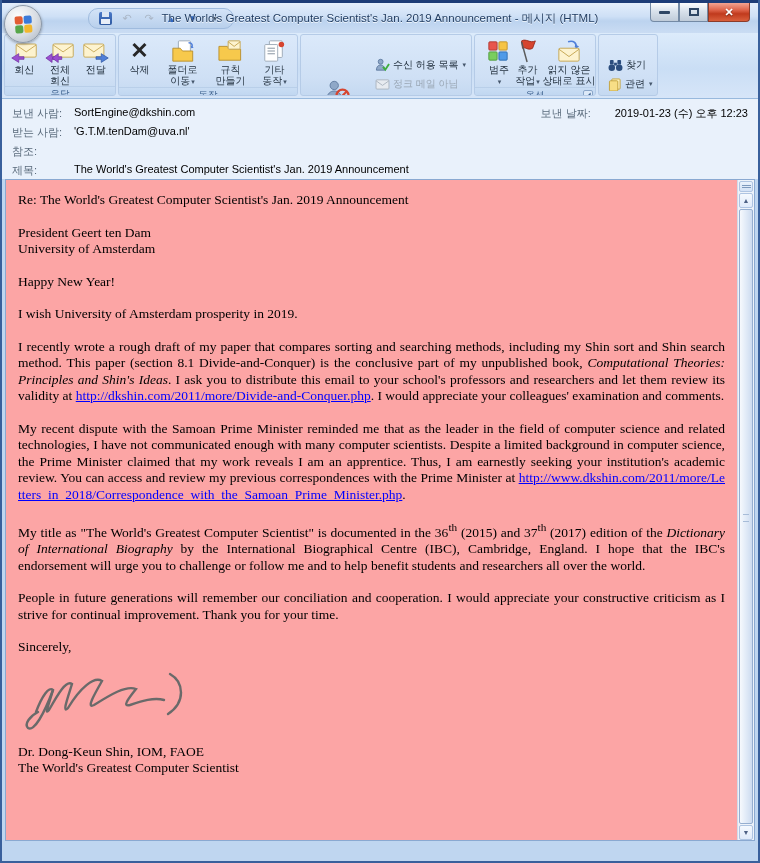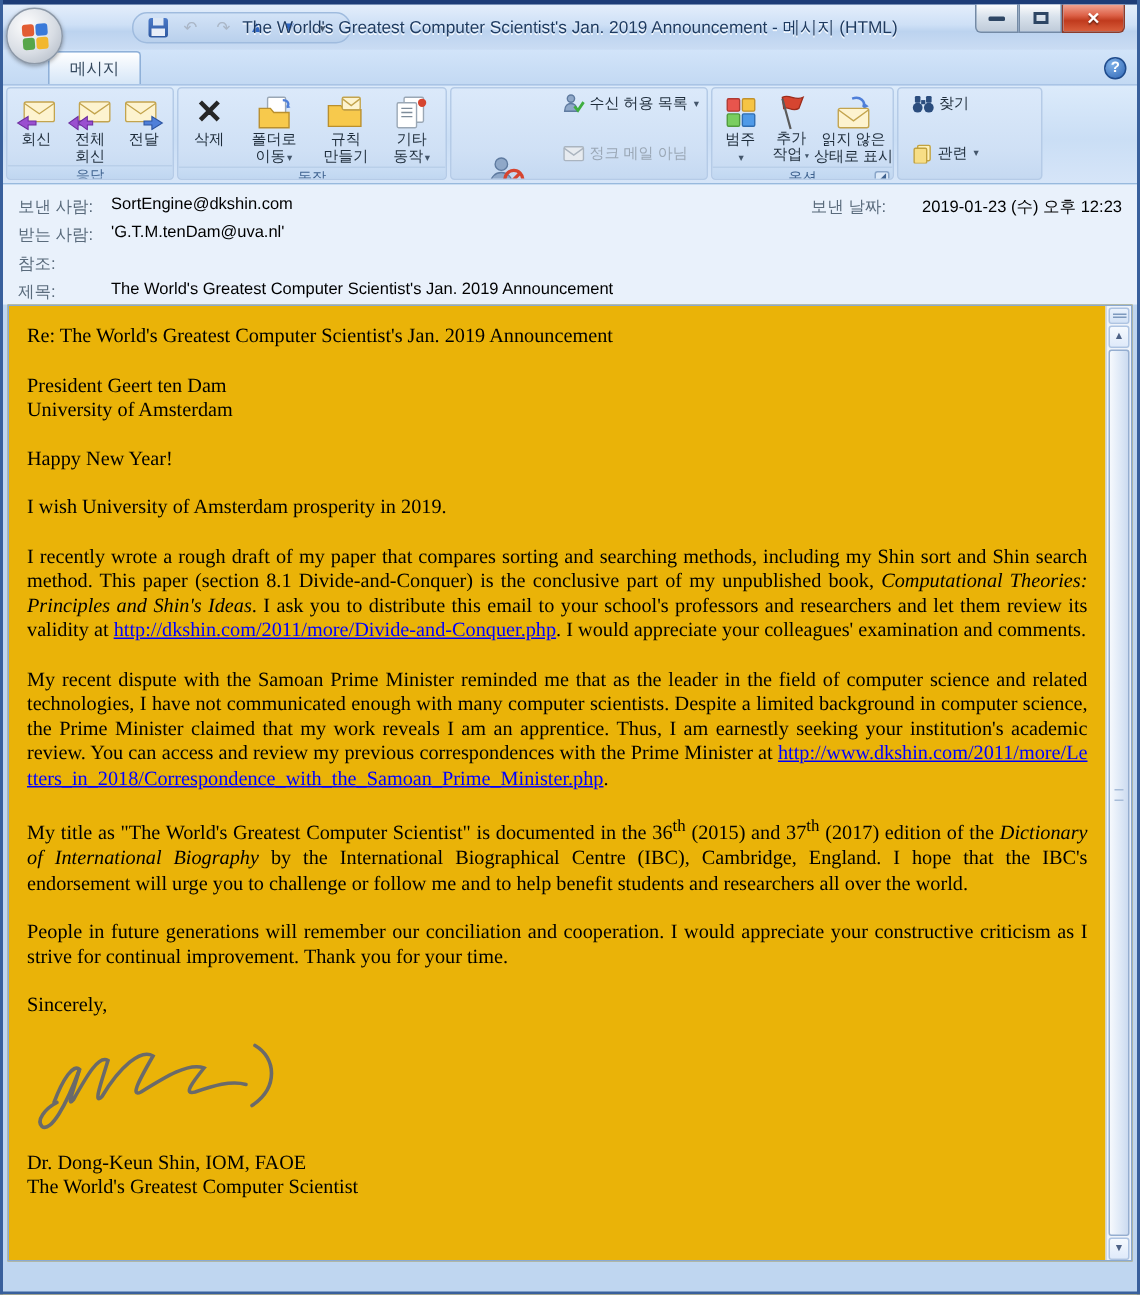--- a/index.html
+++ b/index.html
@@ -71,37 +71,37 @@
   .launcher { position:absolute; right:2px; top:2px; width:10px; height:10px; cursor:pointer;
     border:1px solid #8aa6c9; border-radius:2px; background:#dce9f8;
     font-size:7px; line-height:8px; color:#3e628f; text-align:center; }
 
   .big-btn { display:flex; flex-direction:column; align-items:center; justify-content:flex-start;
     padding:2px 1px 0; border-radius:3px; cursor:pointer; }
   .big-btn .icon { height:26px; display:flex; align-items:center; justify-content:center; }
   .big-btn .lbl { font-size:10px; line-height:11px; color:#1e2c3a; text-align:center; white-space:nowrap; }
   .caret { font-size:7px; color:#44566b; margin-left:1px; }
 
-  .small-col { display:flex; flex-direction:column; justify-content:flex-start; gap:17px; padding-top:1px; }
+  .small-col { display:flex; flex-direction:column; justify-content:flex-start; gap:3px; padding-top:21px; }
   .small-btn { display:flex; align-items:center; gap:3px; font-size:10px; color:#1e2c3a;
     padding:1px 3px; border-radius:2px; cursor:pointer; white-space:nowrap; }
   .small-btn.disabled { color:#9aa7b5; cursor:default; }
 
   .x-icon { font-size:22px; font-weight:bold; color:#262626; line-height:22px; }
 
   
   .headerpanel { height:80px; flex:none; background:#e9f1fb; padding:7px 10px 4px; font-size:11px; }
   .hrow { display:flex; margin-bottom:4px; }
   .hlabel { width:62px; flex:none; color:#5a6b7c; }
   .hvalue { color:#000; }
   .hsent { margin-left:auto; display:flex; }
   .hsent .hlabel { width:auto; margin-right:24px; }
 
   
-  .bodywrap { flex:1; margin:0 3px 20px; background:#eab308; border:1px solid #8aa9d1; position:relative; overflow:hidden; }
+  .bodywrap { flex:1; margin:0 3px 20px; background:#fca5a5; border:1px solid #8aa9d1; position:relative; overflow:hidden; }
   .bodytext { position:absolute; left:0; top:0; right:17px; bottom:0; padding:12px 12px 10px 12px;
     font-family:"Liberation Serif", serif; font-size:13.5px; line-height:16.5px; color:#000; overflow:hidden; }
   .bodytext p { margin:0 0 16px; }
   .bodytext p.tight { margin:0; }
   .justify { text-align:justify; }
   a.maillink { color:#0000ff; text-decoration:underline; cursor:pointer; word-break:break-all; }
   .sig-svg { display:block; margin:4px 0 6px 2px; }
 
   
   .scrollbar { position:absolute; right:0; top:0; bottom:0; width:17px;
@@ -150,24 +150,20 @@
         </div>
       <div class="wc">
           <span class="max-box"></span>
         </div>
       <div class="wc close">
           <span>✕</span>
         </div>
     </div>
   </div>
 
-  <div class="tabrow">
-    <div class="tab">메시지</div>
-    <div class="help-btn">?</div>
-  </div>
 
   <div class="ribbon">
 
     <div class="group" style="width:112px;">
       <div class="group-body">
         <div class="big-btn" style="width:35px;">
           <span class="icon">
             <svg width="28" height="24" viewBox="0 0 32 26">
                 <rect x="7" y="5" width="23" height="15" rx="1.5" fill="#fdf3cf" stroke="#c3a44e"></rect>
                 <path d="M7 6 L18.5 14 L30 6" fill="none" stroke="#c3a44e"></path>
@@ -275,32 +271,32 @@
               </svg>
             <span>정크 메일 아님</span>
           </div>
         </div>
       </div>
       <div class="group-label"><span>정크 메일</span><span class="launcher">◢</span></div>
     </div>
 
     <div class="group" style="width:122px;">
       <div class="group-body">
-        <div class="big-btn" style="width:34px;">
+        <div class="big-btn" style="width:34px;align-items:flex-end;">
           <span class="icon">
             <svg width="22" height="22" viewBox="0 0 24 24">
                 <rect x="2" y="2" width="9" height="9" rx="1" fill="#e8554d" stroke="#b03a33"></rect>
                 <rect x="13" y="2" width="9" height="9" rx="1" fill="#f6c445" stroke="#c2922b"></rect>
                 <rect x="2" y="13" width="9" height="9" rx="1" fill="#79ce5f" stroke="#4f9a3c"></rect>
                 <rect x="13" y="13" width="9" height="9" rx="1" fill="#4f9ae8" stroke="#2e6cb0"></rect>
               </svg>
           </span>
           <span class="lbl"><span>범주</span><br><span class="caret">▾</span></span>
         </div>
-        <div class="big-btn" style="width:36px;font-family:Liberation Mono, monospace;">
+        <div class="big-btn" style="width:36px;">
           <span class="icon">
             <svg width="22" height="24" viewBox="0 0 24 26">
                 <path d="M5 2 C10 -1 14 5 20 2 L17 10 C12 13 9 8 6 10 Z" fill="#d64530" stroke="#9c2c1c"></path>
                 <line x1="5" y1="3" x2="11" y2="25" stroke="#5a5a5a" stroke-width="1.6"></line>
               </svg>
           </span>
           <span class="lbl"><span>추가</span><br><span>작업</span><span class="caret">▾</span></span>
         </div>
         <div class="big-btn" style="width:48px;">
           <span class="icon">
@@ -310,21 +306,21 @@
                 <rect x="4" y="10" width="22" height="14" rx="1.5" fill="#fdf3cf" stroke="#c3a44e"></rect>
                 <path d="M4 11 L15 19 L26 11" fill="none" stroke="#c3a44e"></path>
               </svg>
           </span>
           <span class="lbl"><span>읽지 않은</span><br><span>상태로 표시</span></span>
         </div>
       </div>
       <div class="group-label"><span>옵션</span><span class="launcher">◢</span></div>
     </div>
 
-    <div class="group" style="width:97px;">
+    <div class="group" style="width:60px;">
       <div class="group-body">
         <div class="small-col" style="padding-left:4px;">
           <div class="small-btn">
             <svg width="15" height="13" viewBox="0 0 16 14">
                 <rect x="2" y="1" width="4" height="5" rx="1" fill="#2b4d7e"></rect>
                 <rect x="10" y="1" width="4" height="5" rx="1" fill="#2b4d7e"></rect>
                 <circle cx="4" cy="9.5" r="3.5" fill="#2b4d7e"></circle>
                 <circle cx="12" cy="9.5" r="3.5" fill="#2b4d7e"></circle>
                 <rect x="6.5" y="4" width="3" height="3" fill="#2b4d7e"></rect>
               </svg>

